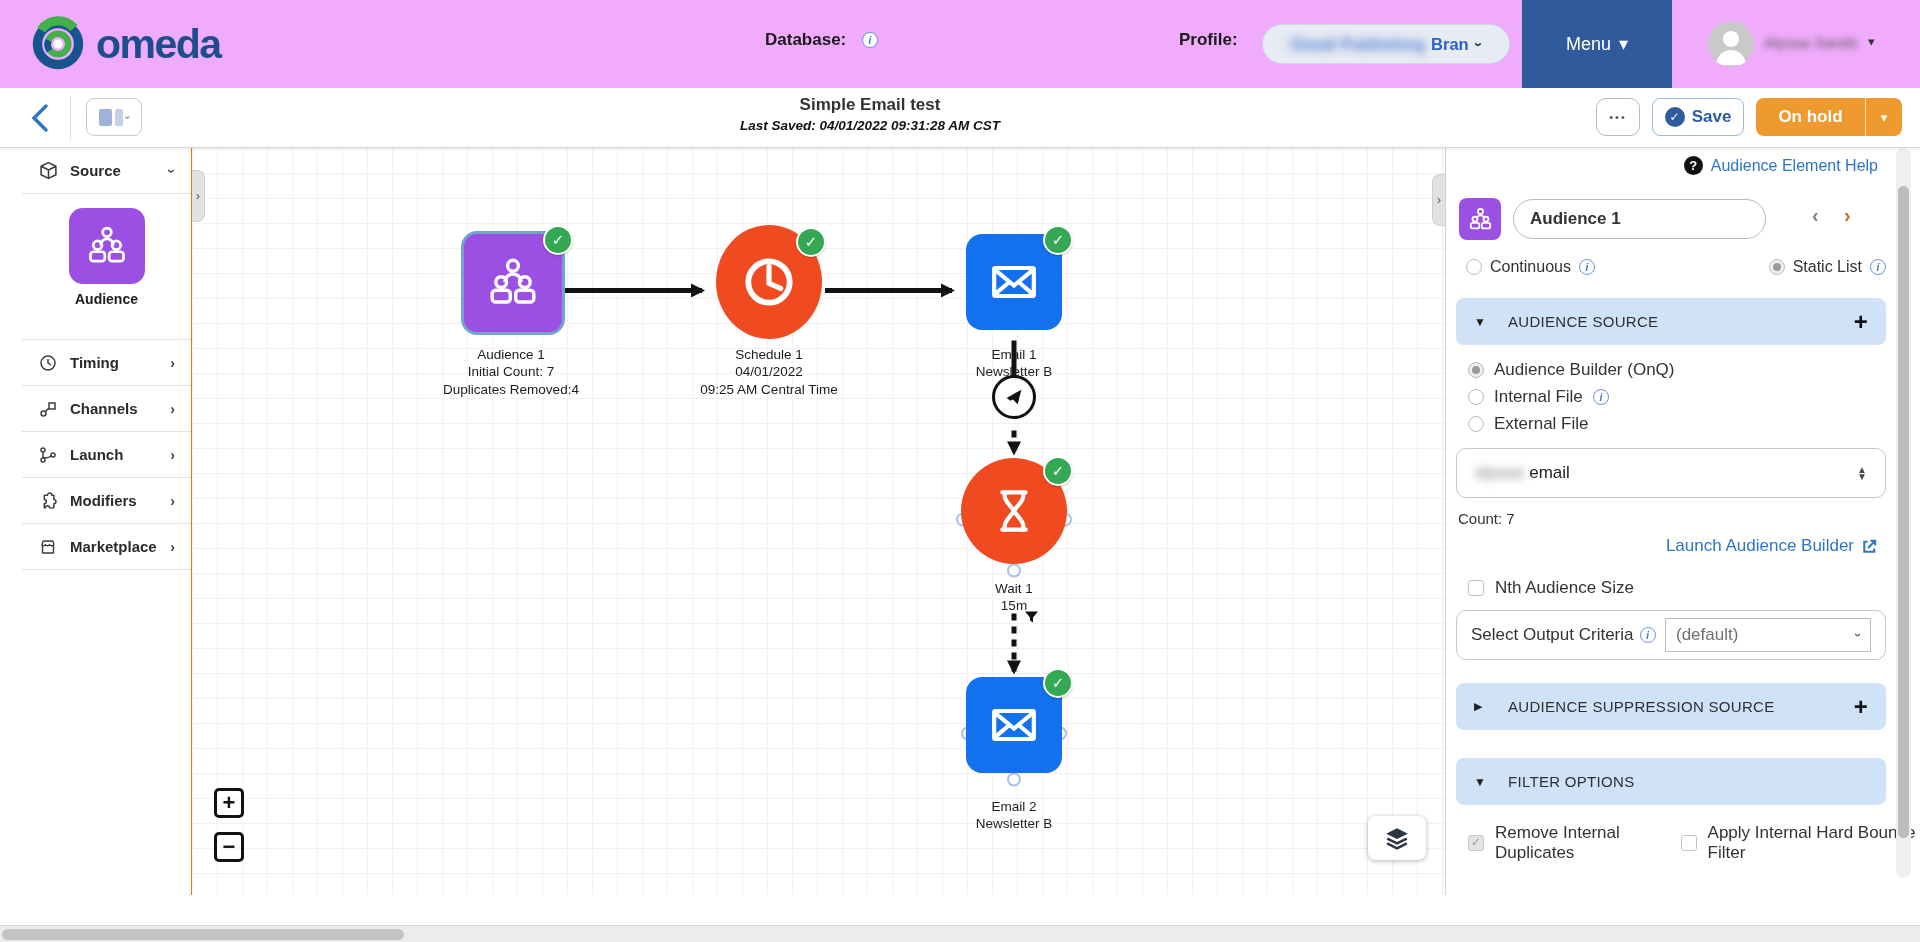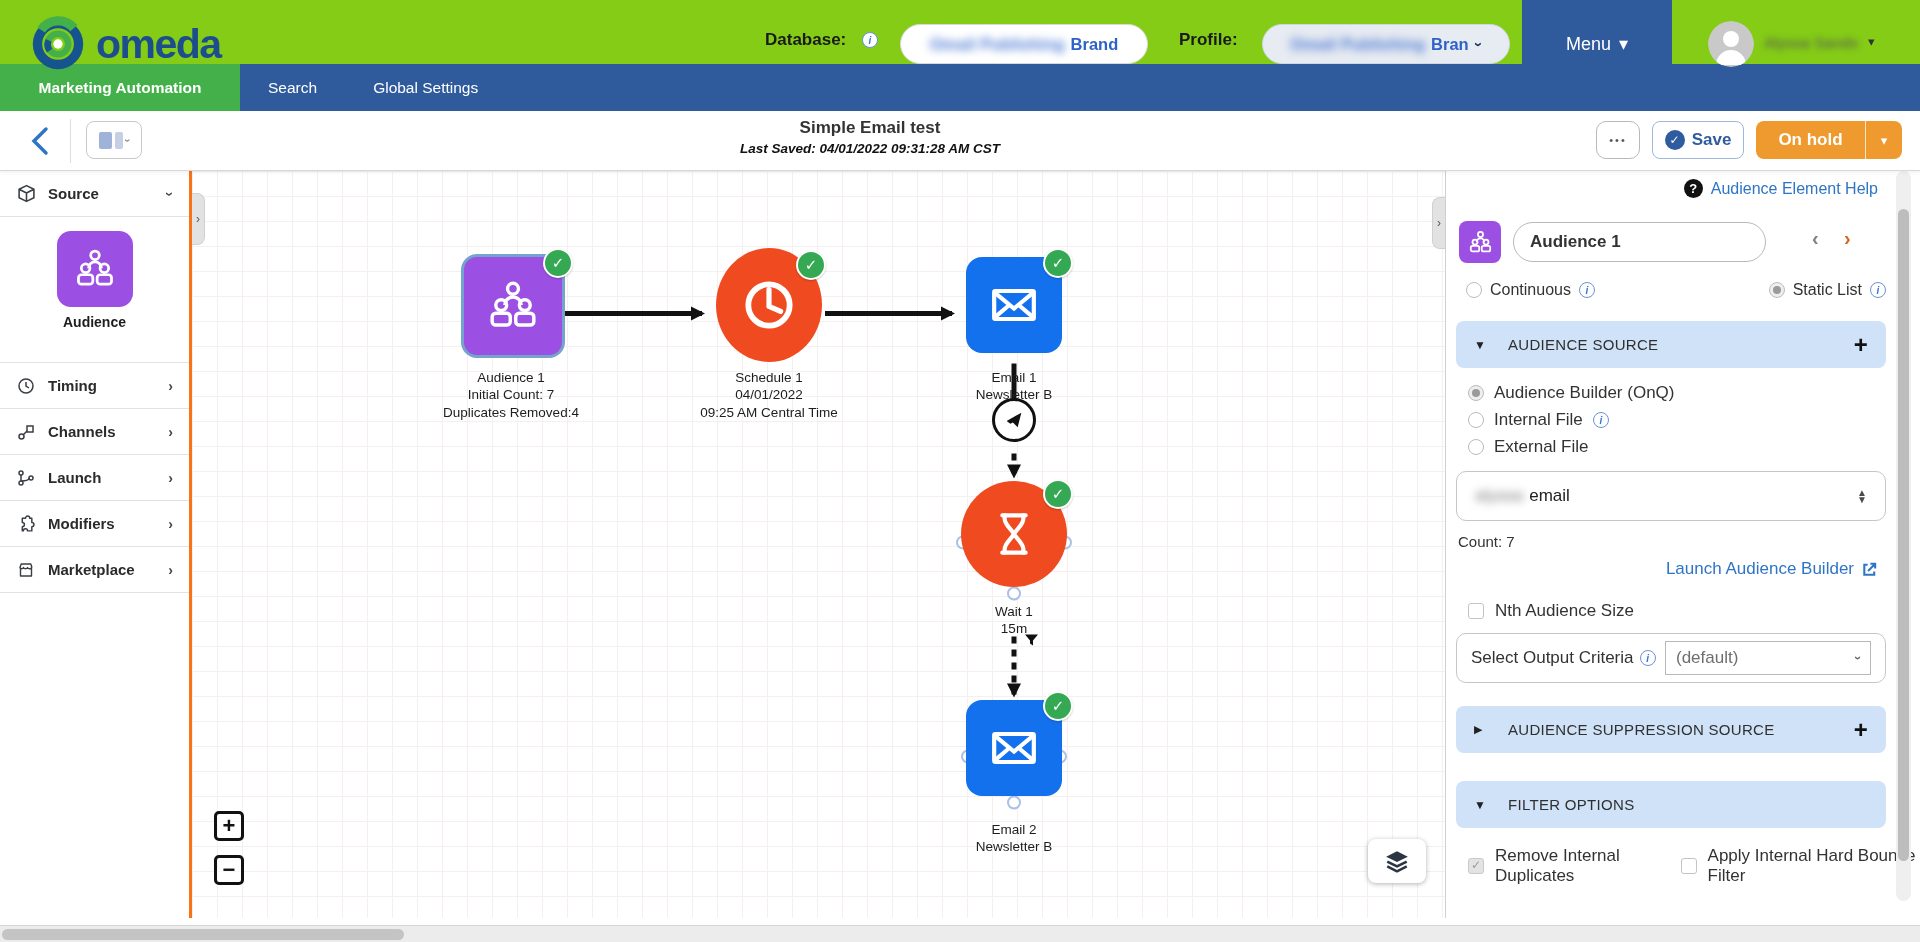--- a/index.html
+++ b/index.html
@@ -4,21 +4,21 @@
 <style>
   * { box-sizing: border-box; }
   html,body { margin:0; padding:0; }
   body {
     width:1920px; height:942px; overflow:hidden; background:#fff;
     font-family:"Liberation Sans","DejaVu Sans",sans-serif; color:#222;
   }
   .app { position:relative; width:1920px; height:942px; }
 
   
-  .tophdr { position:relative; height:64px; background:#84cc16; }
+  .tophdr { position:relative; height:88px; background:#f0abfc; }
   .logo { position:absolute; left:30px; top:14px; height:60px; display:flex; align-items:center; gap:10px; }
   .logo-text { font-size:41px; font-weight:bold; color:#1c4e8e; letter-spacing:-1.5px; }
   .hdr-label { position:absolute; top:30px; font-size:17px; font-weight:bold; color:#1a1a1a; }
   .info-i {
     display:inline-flex; width:16px; height:16px; border-radius:50%;
     border:1.5px solid #6b93d6; color:#3a76c9; font-size:10px; font-weight:bold;
     align-items:center; justify-content:center; font-style:italic; background:#fff;
   }
   .pill { position:absolute; top:24px; height:40px; width:248px; border-radius:20px;
     display:flex; align-items:center; justify-content:center; font-size:16.5px; font-weight:bold; }
@@ -61,21 +61,21 @@
   .onholdbtn { left:1756px; top:10px; width:146px; height:38px; border-radius:8px; background:#ee9a2f;
     color:#fff; font-size:17px; font-weight:bold; display:flex; cursor:pointer; overflow:hidden; }
   .oh-main { flex:1; display:flex; align-items:center; justify-content:center; }
   .oh-div { width:1px; background:rgba(255,255,255,0.75); margin:0; }
   .oh-caret { width:36px; display:flex; align-items:center; justify-content:center; font-size:13px; }
 
   
   .main { display:flex; height:747px; position:relative; }
 
   
-  .sidebar { width:192px; background:#fff; border-right:3px solid #f97316; position:relative; }
+  .sidebar { width:192px; background:#fff; border-right:1px solid #f97316; position:relative;padding-left:22px; }
   .sb-row { height:46px; display:flex; align-items:center; padding:0 16px; border-bottom:1px solid #e2e2e2;
     font-size:15px; font-weight:600; color:#2b2b2b; cursor:pointer; }
   .sb-ic { width:20px; height:20px; margin-right:12px; display:flex; align-items:center; justify-content:center; }
   .sb-chev { margin-left:auto; color:#444; font-size:14px; }
   .sb-chev.down { transform:rotate(90deg); }
   .palette { height:146px; border-bottom:1px solid #e2e2e2; display:flex; flex-direction:column; align-items:center; }
   .tile { width:76px; height:76px; border-radius:14px; background:#9b4fe3; margin-top:14px;
     display:flex; align-items:center; justify-content:center; cursor:grab; }
   .tile-label { font-size:14px; font-weight:bold; color:#1d1d1d; margin-top:7px; }
   .edge-handle { position:absolute; width:13px; height:52px; background:#e2e2e2; color:#555; font-size:12px;
@@ -173,24 +173,20 @@
         <path d="M12 15 A22 22 0 0 1 47 13" fill="none" stroke="#43b049" stroke-width="10"></path>
         <circle cx="30" cy="30" r="11" fill="none" stroke="#43b049" stroke-width="7"></circle>
         <path d="M21 37 A11 11 0 0 1 20 26" fill="none" stroke="#16548f" stroke-width="7"></path>
         <circle cx="30" cy="30" r="5" fill="#fff"></circle>
       </svg>
       <span class="logo-text">omeda</span>
     </div>
 
     <span class="hdr-label" style="left:765px;">Database:</span>
     <span class="info-i" style="position:absolute; left:862px; top:32px;">i</span>
-    <div class="pill db">
-      <span class="blur4">Omail Publishing</span>
-      <span class="clear-blue">Brand</span>
-    </div>
 
     <span class="hdr-label" style="left:1179px;">Profile:</span>
     <div class="pill prof">
       <span class="blur4">Omail Publishing</span>
       <span class="clear-blue">Bran</span>
       <span class="chev prof-chev">›</span>
     </div>
 
     <div class="menu-blk">
       <span>Menu</span>
@@ -201,25 +197,20 @@
       <svg width="46" height="46" viewBox="0 0 46 46">
         <circle cx="23" cy="23" r="23" fill="#c9c9c9"></circle>
         <circle cx="23" cy="18" r="8" fill="#fff"></circle>
         <path d="M8 44 a15 15 0 0 1 30 0 Z" fill="#fff"></path>
       </svg>
     </div>
     <span class="username">Alyssa Sands</span>
     <span class="user-caret">▾</span>
   </div>
 
-  <div class="nav">
-    <div class="tab active">Marketing Automation</div>
-    <div class="tab">Search</div>
-    <div class="tab">Global Settings</div>
-  </div>
 
   <div class="toolbar">
     <svg class="tb-abs" style="left:24px; top:12px;" width="34" height="36" viewBox="0 0 34 36">
       <polyline points="22,6 10,18 22,30" fill="none" stroke="#2e75c5" stroke-width="3.5" stroke-linecap="round"></polyline>
     </svg>
     <div class="tb-abs tb-divider"></div>
     <div class="tb-abs layoutbtn">
       <span class="lb-a"></span>
       <span class="lb-b"></span>
       <span class="chev lb-chev">›</span>

